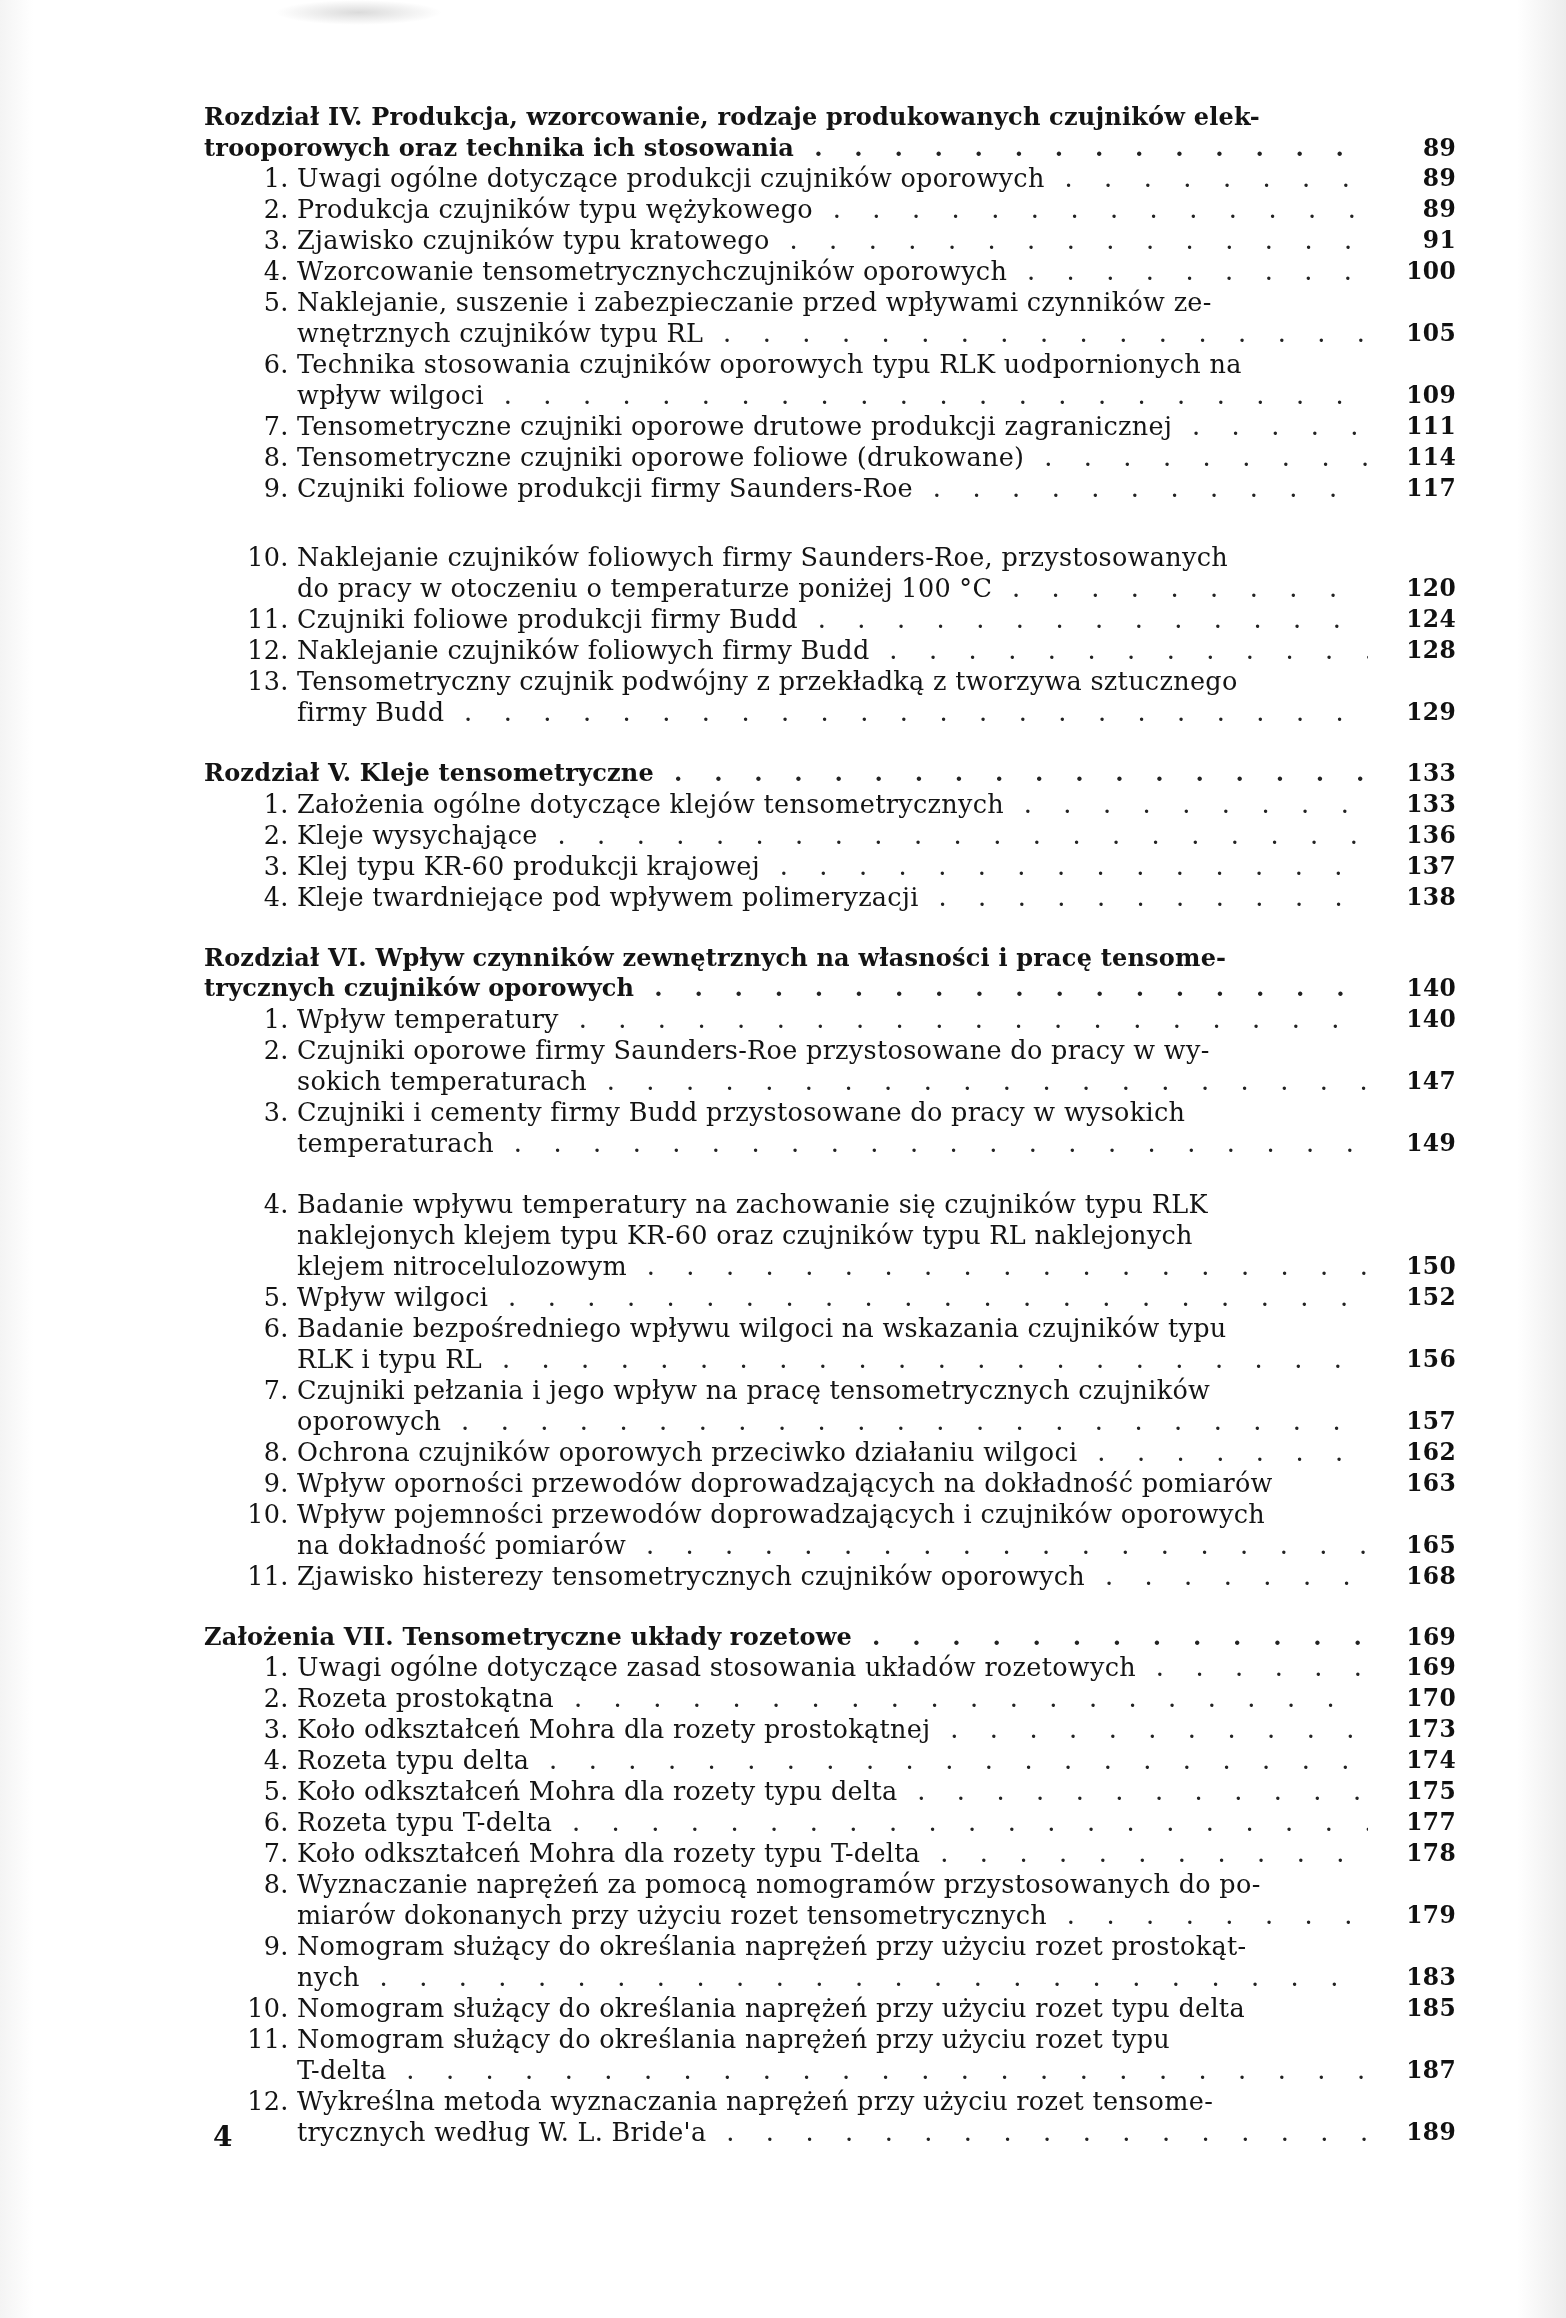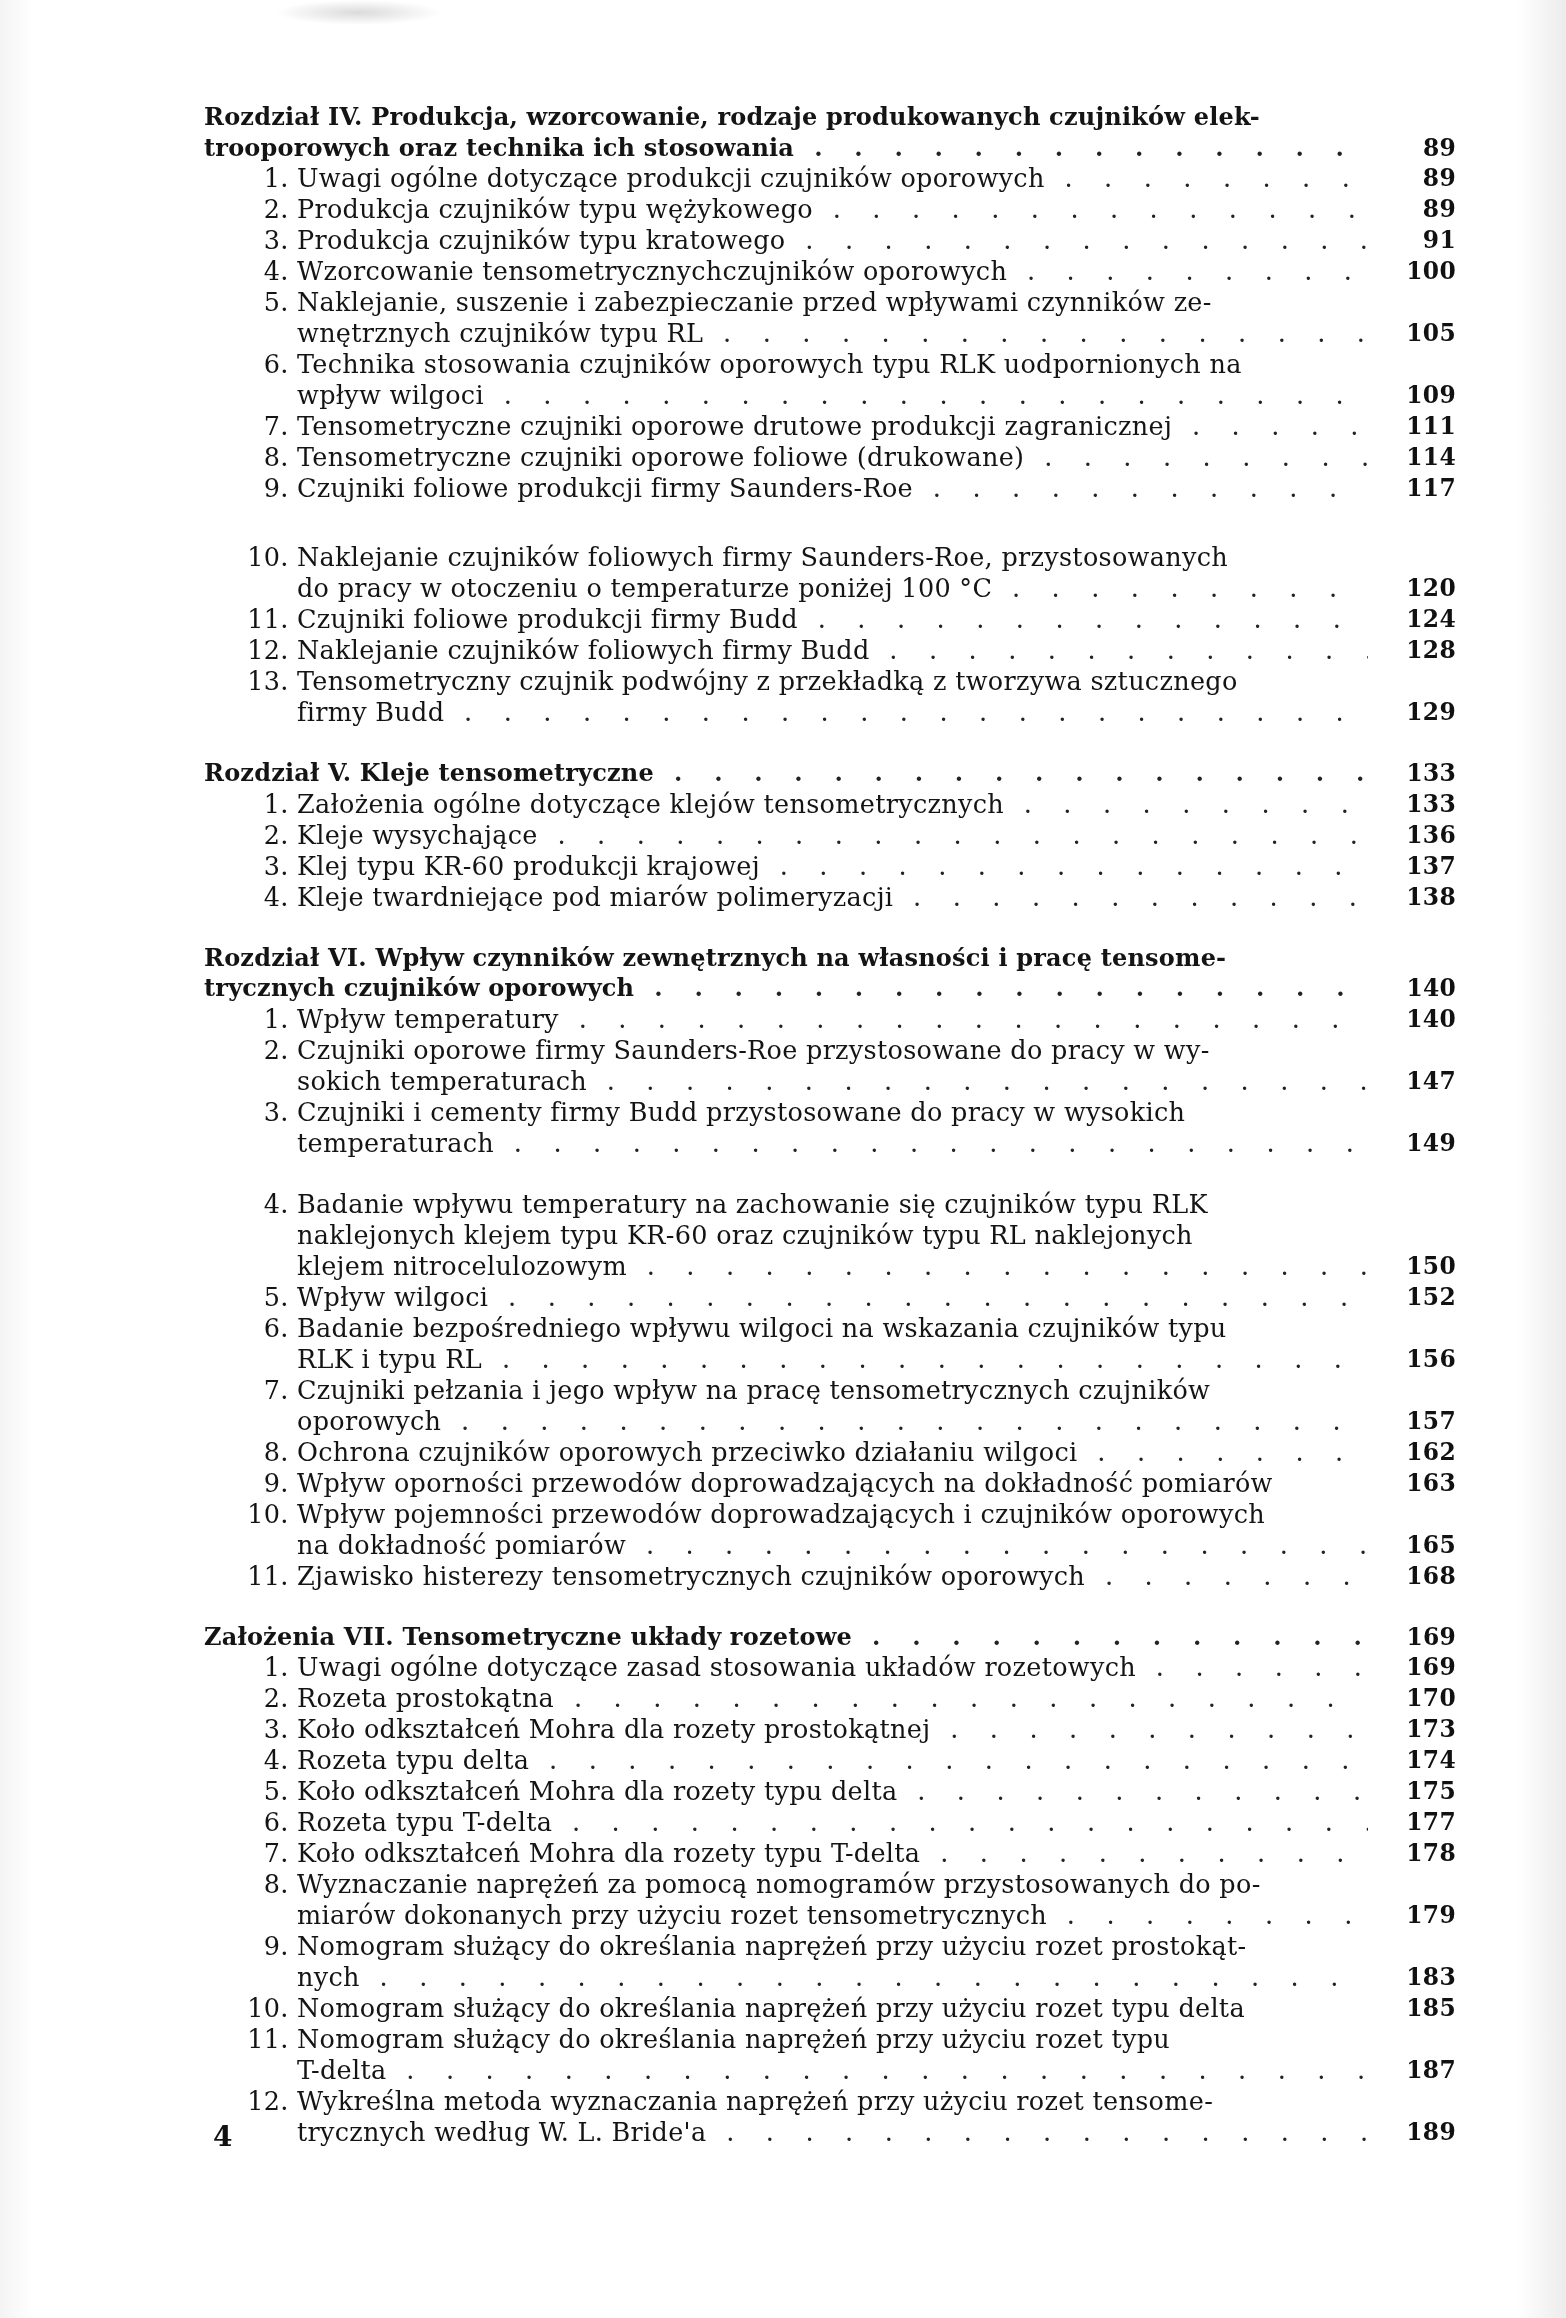--- a/index.html
+++ b/index.html
@@ -78,21 +78,21 @@
         <div class="text" style="overflow: hidden; white-space: nowrap;"><span>Uwagi ogólne dotyczące produkcji czujników oporowych</span><span class="leader"> . . . . . . . . . . . . . . . . . . . . . . . . . .. . . . . . . . . . . . . . . . . . . . . . . . . .</span></div>
         <div class="pg">89</div>
       </div>
       <div class="entry">
         <div class="num">2.</div>
         <div class="text" style="overflow: hidden; white-space: nowrap;"><span>Produkcja czujników typu wężykowego</span><span class="leader"> . . . . . . . . . . . . . . . . . . . . . . . . . .. . . . . . . . . . . . . . . . . . . . . . . . . .</span></div>
         <div class="pg">89</div>
       </div>
       <div class="entry">
         <div class="num">3.</div>
-        <div class="text" style="overflow: hidden; white-space: nowrap;"><span>Produkcja czujników typu kratowego</span><span class="leader"> . . . . . . . . . . . . . . . . . . . . . . . . . .. . . . . . . . . . . . . . . . . . . . . . . . . .</span></div>
+        <div class="text" style="overflow: hidden; white-space: nowrap;"><span>Zjawisko czujników typu kratowego</span><span class="leader"> . . . . . . . . . . . . . . . . . . . . . . . . . .. . . . . . . . . . . . . . . . . . . . . . . . . .</span></div>
         <div class="pg">91</div>
       </div>
       <div class="entry">
         <div class="num">4.</div>
         <div class="text" style="overflow: hidden; white-space: nowrap;"><span>Wzorcowanie tensometrycznychczujników oporowych</span><span class="leader"> . . . . . . . . . . . . . . . . . . . . . . . . . .. . . . . . . . . . . . . . . . . . . . . . . . . .</span></div>
         <div class="pg">100</div>
       </div>
       <div class="entry">
         <div class="num">5.</div>
         <div class="text" style="overflow: hidden; white-space: nowrap;"><span>Naklejanie, suszenie i zabezpieczanie przed wpływami czynników ze-</span></div>
@@ -174,21 +174,21 @@
         <div class="text" style="overflow: hidden; white-space: nowrap;"><span>Kleje wysychające</span><span class="leader"> . . . . . . . . . . . . . . . . . . . . . . . . . .. . . . . . . . . . . . . . . . . . . . . . . . . .</span></div>
         <div class="pg">136</div>
       </div>
       <div class="entry">
         <div class="num">3.</div>
         <div class="text" style="overflow: hidden; white-space: nowrap;"><span>Klej typu KR-60 produkcji krajowej</span><span class="leader"> . . . . . . . . . . . . . . . . . . . . . . . . . .. . . . . . . . . . . . . . . . . . . . . . . . . .</span></div>
         <div class="pg">137</div>
       </div>
       <div class="entry">
         <div class="num">4.</div>
-        <div class="text" style="overflow: hidden; white-space: nowrap;"><span>Kleje twardniejące pod miarów polimeryzacji</span><span class="leader"> . . . . . . . . . . . . . . . . . . . . . . . . . .. . . . . . . . . . . . . . . . . . . . . . . . . .</span></div>
+        <div class="text" style="overflow: hidden; white-space: nowrap;"><span>Kleje twardniejące pod wpływem polimeryzacji</span><span class="leader"> . . . . . . . . . . . . . . . . . . . . . . . . . .. . . . . . . . . . . . . . . . . . . . . . . . . .</span></div>
         <div class="pg">138</div>
       </div>
     </section>
     <section class="chapter">
       <div class="chapter-heading">
         <div class="text" style="overflow: hidden; white-space: nowrap;"><span class="label-prefix">Rozdział VI.</span> <span>Wpływ czynników zewnętrznych na własności i pracę tensome-</span></div>
         <div class="pg"></div>
       </div>
       <div class="chapter-heading">
         <div class="text" style="overflow: hidden; white-space: nowrap;"><span>trycznych czujników oporowych</span><span class="leader"> . . . . . . . . . . . . . . . . . . . . . . . . . .. . . . . . . . . . . . . . . . . . . . . . . . . .</span></div>

